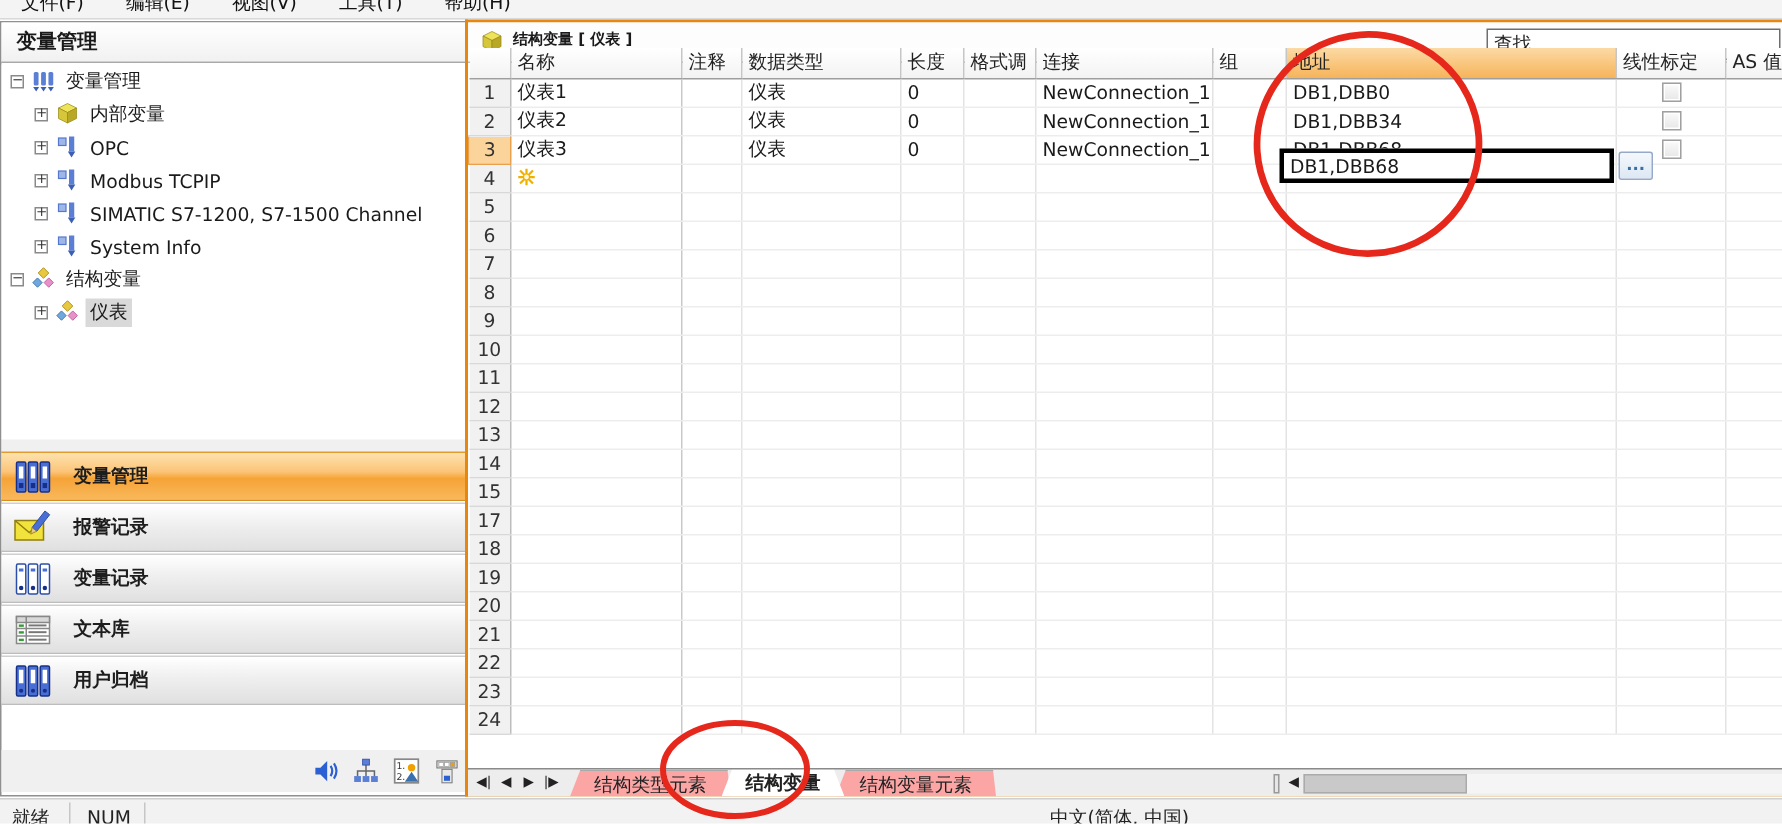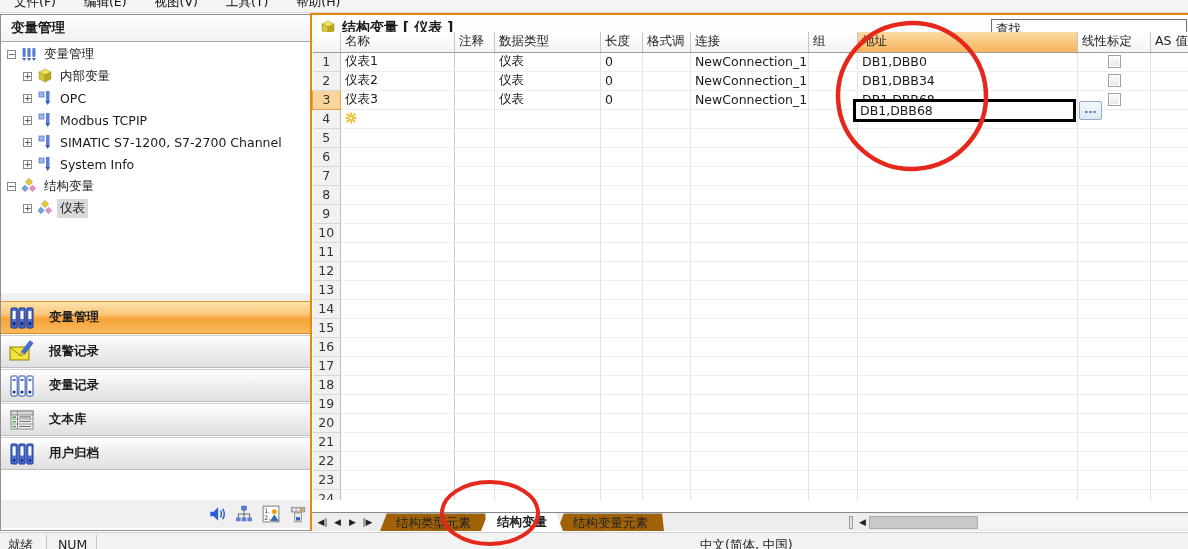--- a/index.html
+++ b/index.html
@@ -47,21 +47,21 @@
     display:flex; align-items:center; justify-content:flex-end; gap:9px; padding-right:12px; }
   .tb-icon { width:18px; height:18px; }
   .tb-icon svg { width:18px; height:18px; display:block; }
 
   
   #main-panel { position:absolute; left:310px; top:13px; width:878px; height:518px;
     border-left:2px solid #e8870e; border-top:2px solid #e8870e; border-bottom:2px solid #e8870e;
     background:#fff; }
   #mp-titlebar { position:relative; height:27px; background:#fdfdfd; border-bottom:1px solid #bdbdbd; }
   #mp-title-icon { position:absolute; left:8px; top:5px; width:16px; height:16px; }
-  #mp-title { position:absolute; left:30px; top:4px; font-weight:bold; font-size:14px; }
+  #mp-title { position:absolute; left:30px; top:4px; font-weight:bold; font-size:10px; }
   #search-box { position:absolute; right:1px; top:4px; width:196px; height:21px;
     border:1px solid #6e6e6e; font-family:inherit; font-size:12.5px; padding:1px 4px; color:#222; background:#fff; }
 
   #grid-wrap { position:absolute; left:0; top:17px; width:876px; height:468px; overflow:hidden; }
   table#grid { border-collapse:collapse; table-layout:fixed; width:876px; }
   #grid th { height:20px; font-weight:normal; text-align:left; padding:0 4px; font-size:12.5px; color:#222;
     background:linear-gradient(#ffffff,#f3f3f3); border-right:1px solid #c6c6c6; border-bottom:1px solid #9e9e9e;
     overflow:hidden; white-space:nowrap; }
   #grid th.addr-sel { background:linear-gradient(#fcdaa5,#f6b45a); }
   #grid td { height:19px; padding:0 4px; font-size:12.5px; border-right:1px solid #e3e3e3;
@@ -81,21 +81,21 @@
   #edit-browse-btn { position:absolute; left:1079px; top:101px; width:23px; height:19px;
     background:linear-gradient(#f4f8fc,#dde8f4); border:1px solid #96a9c8; border-radius:2px;
     color:#3a6ea5; font-weight:bold; font-size:11px; line-height:16px; text-align:center; cursor:pointer; z-index:30; }
 
   
   #tabstrip { position:absolute; left:0; top:497px; width:876px; height:19px;
     background:#ededed; border-top:1px solid #8a8a8a; display:flex; align-items:stretch; }
   #tab-nav { display:flex; align-items:center; gap:2px; padding:0 6px 0 4px; }
   .tn { font-size:9px; color:#222; width:13px; text-align:center; cursor:pointer; line-height:17px; }
   .tab { position:relative; padding:0 16px; line-height:17px; font-size:12.5px; color:#222;
-    background:#a16207; clip-path:polygon(7px 0, calc(100% - 2px) 0, 100% 100%, 0 100%);
+    background:#fca5a5; clip-path:polygon(7px 0, calc(100% - 2px) 0, 100% 100%, 0 100%);
     margin-right:-6px; cursor:pointer; border-top:1px solid #aaa; }
   .tab.active { background:#ffffff; font-weight:bold; z-index:5;
     clip-path:polygon(7px 0, calc(100% - 7px) 0, 100% 100%, 0 100%); border-top:none; }
   #tab-filler { flex:1; }
   #hscroll { display:flex; align-items:center; }
   #hsplit { width:4px; height:13px; background:#e6e6e6; border:1px solid #9a9a9a; margin-right:3px; }
   #hleft { width:13px; font-size:9px; text-align:center; color:#222; cursor:pointer; }
   #hthumb { width:109px; height:13px; background:#c9c9c9; border:1px solid #ababab; cursor:pointer; }
   #htrack { width:210px; height:13px; background:#f5f5f5; }
 
@@ -181,21 +181,21 @@
   </div>
       <div class="tree-item" style="padding-left: 22px;">
     <span class="tree-expander">+</span>
     <span class="tree-icon">
           <svg viewBox="0 0 16 16">
             <rect x="2" y="2" width="5" height="5" fill="#9fb6e8" stroke="#5577cc" stroke-width="0.8"></rect>
             <rect x="9" y="1" width="3.5" height="10" fill="#5b7fd4"></rect>
             <polygon points="10.7,15 8.2,11 13.2,11" fill="#3a5fb4"></polygon>
           </svg>
         </span>
-    <span class="tree-label">SIMATIC S7-1200, S7-2700 Channel</span>
+    <span class="tree-label">SIMATIC S7-1200, S7-1500 Channel</span>
   </div>
       <div class="tree-item" style="padding-left: 22px;">
     <span class="tree-expander">+</span>
     <span class="tree-icon">
           <svg viewBox="0 0 16 16">
             <rect x="2" y="2" width="5" height="5" fill="#9fb6e8" stroke="#5577cc" stroke-width="0.8"></rect>
             <rect x="9" y="1" width="3.5" height="10" fill="#5b7fd4"></rect>
             <polygon points="10.7,15 8.2,11 13.2,11" fill="#3a5fb4"></polygon>
           </svg>
         </span>
@@ -615,33 +615,20 @@
     <td></td>
     <td></td>
     <td></td>
     <td></td>
     <td></td>
     <td></td>
     <td></td>
     <td></td>
   </tr>
           <tr>
-    <td class="rownum">16</td>
-    <td class="c-name"></td>
-    <td></td>
-    <td></td>
-    <td></td>
-    <td></td>
-    <td></td>
-    <td></td>
-    <td></td>
-    <td></td>
-    <td></td>
-  </tr>
-          <tr>
     <td class="rownum">17</td>
     <td class="c-name"></td>
     <td></td>
     <td></td>
     <td></td>
     <td></td>
     <td></td>
     <td></td>
     <td></td>
     <td></td>

